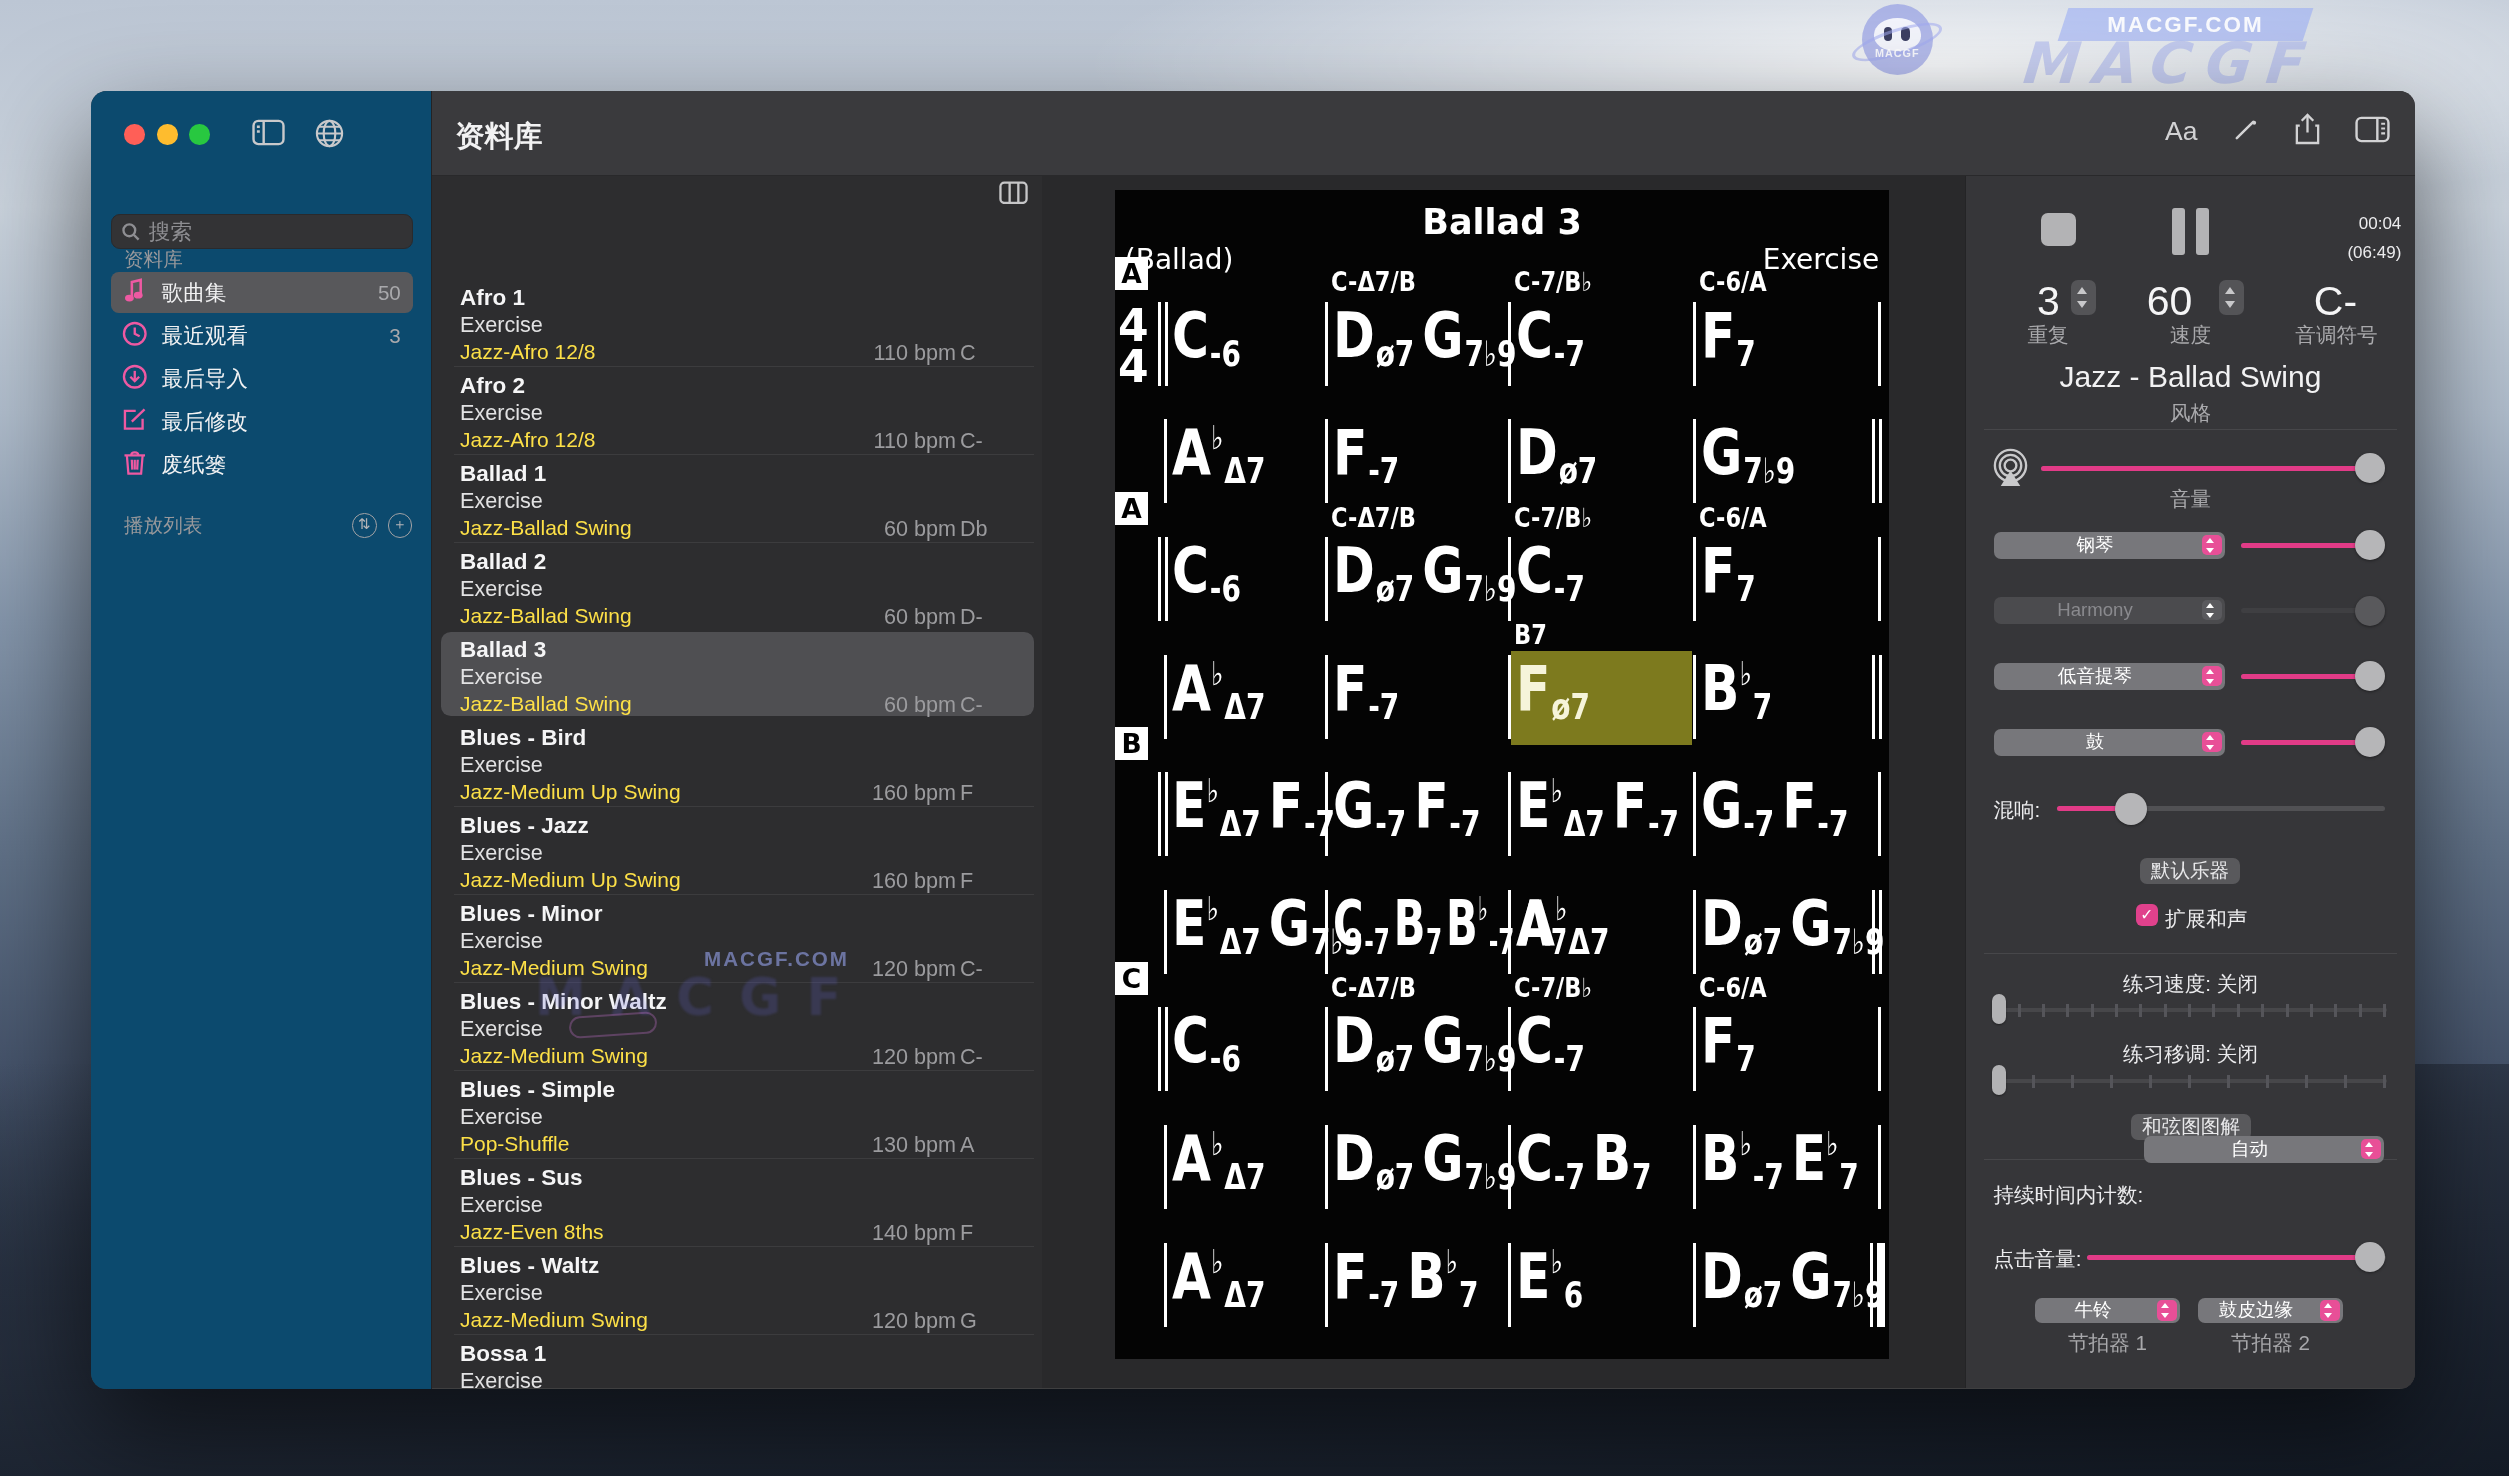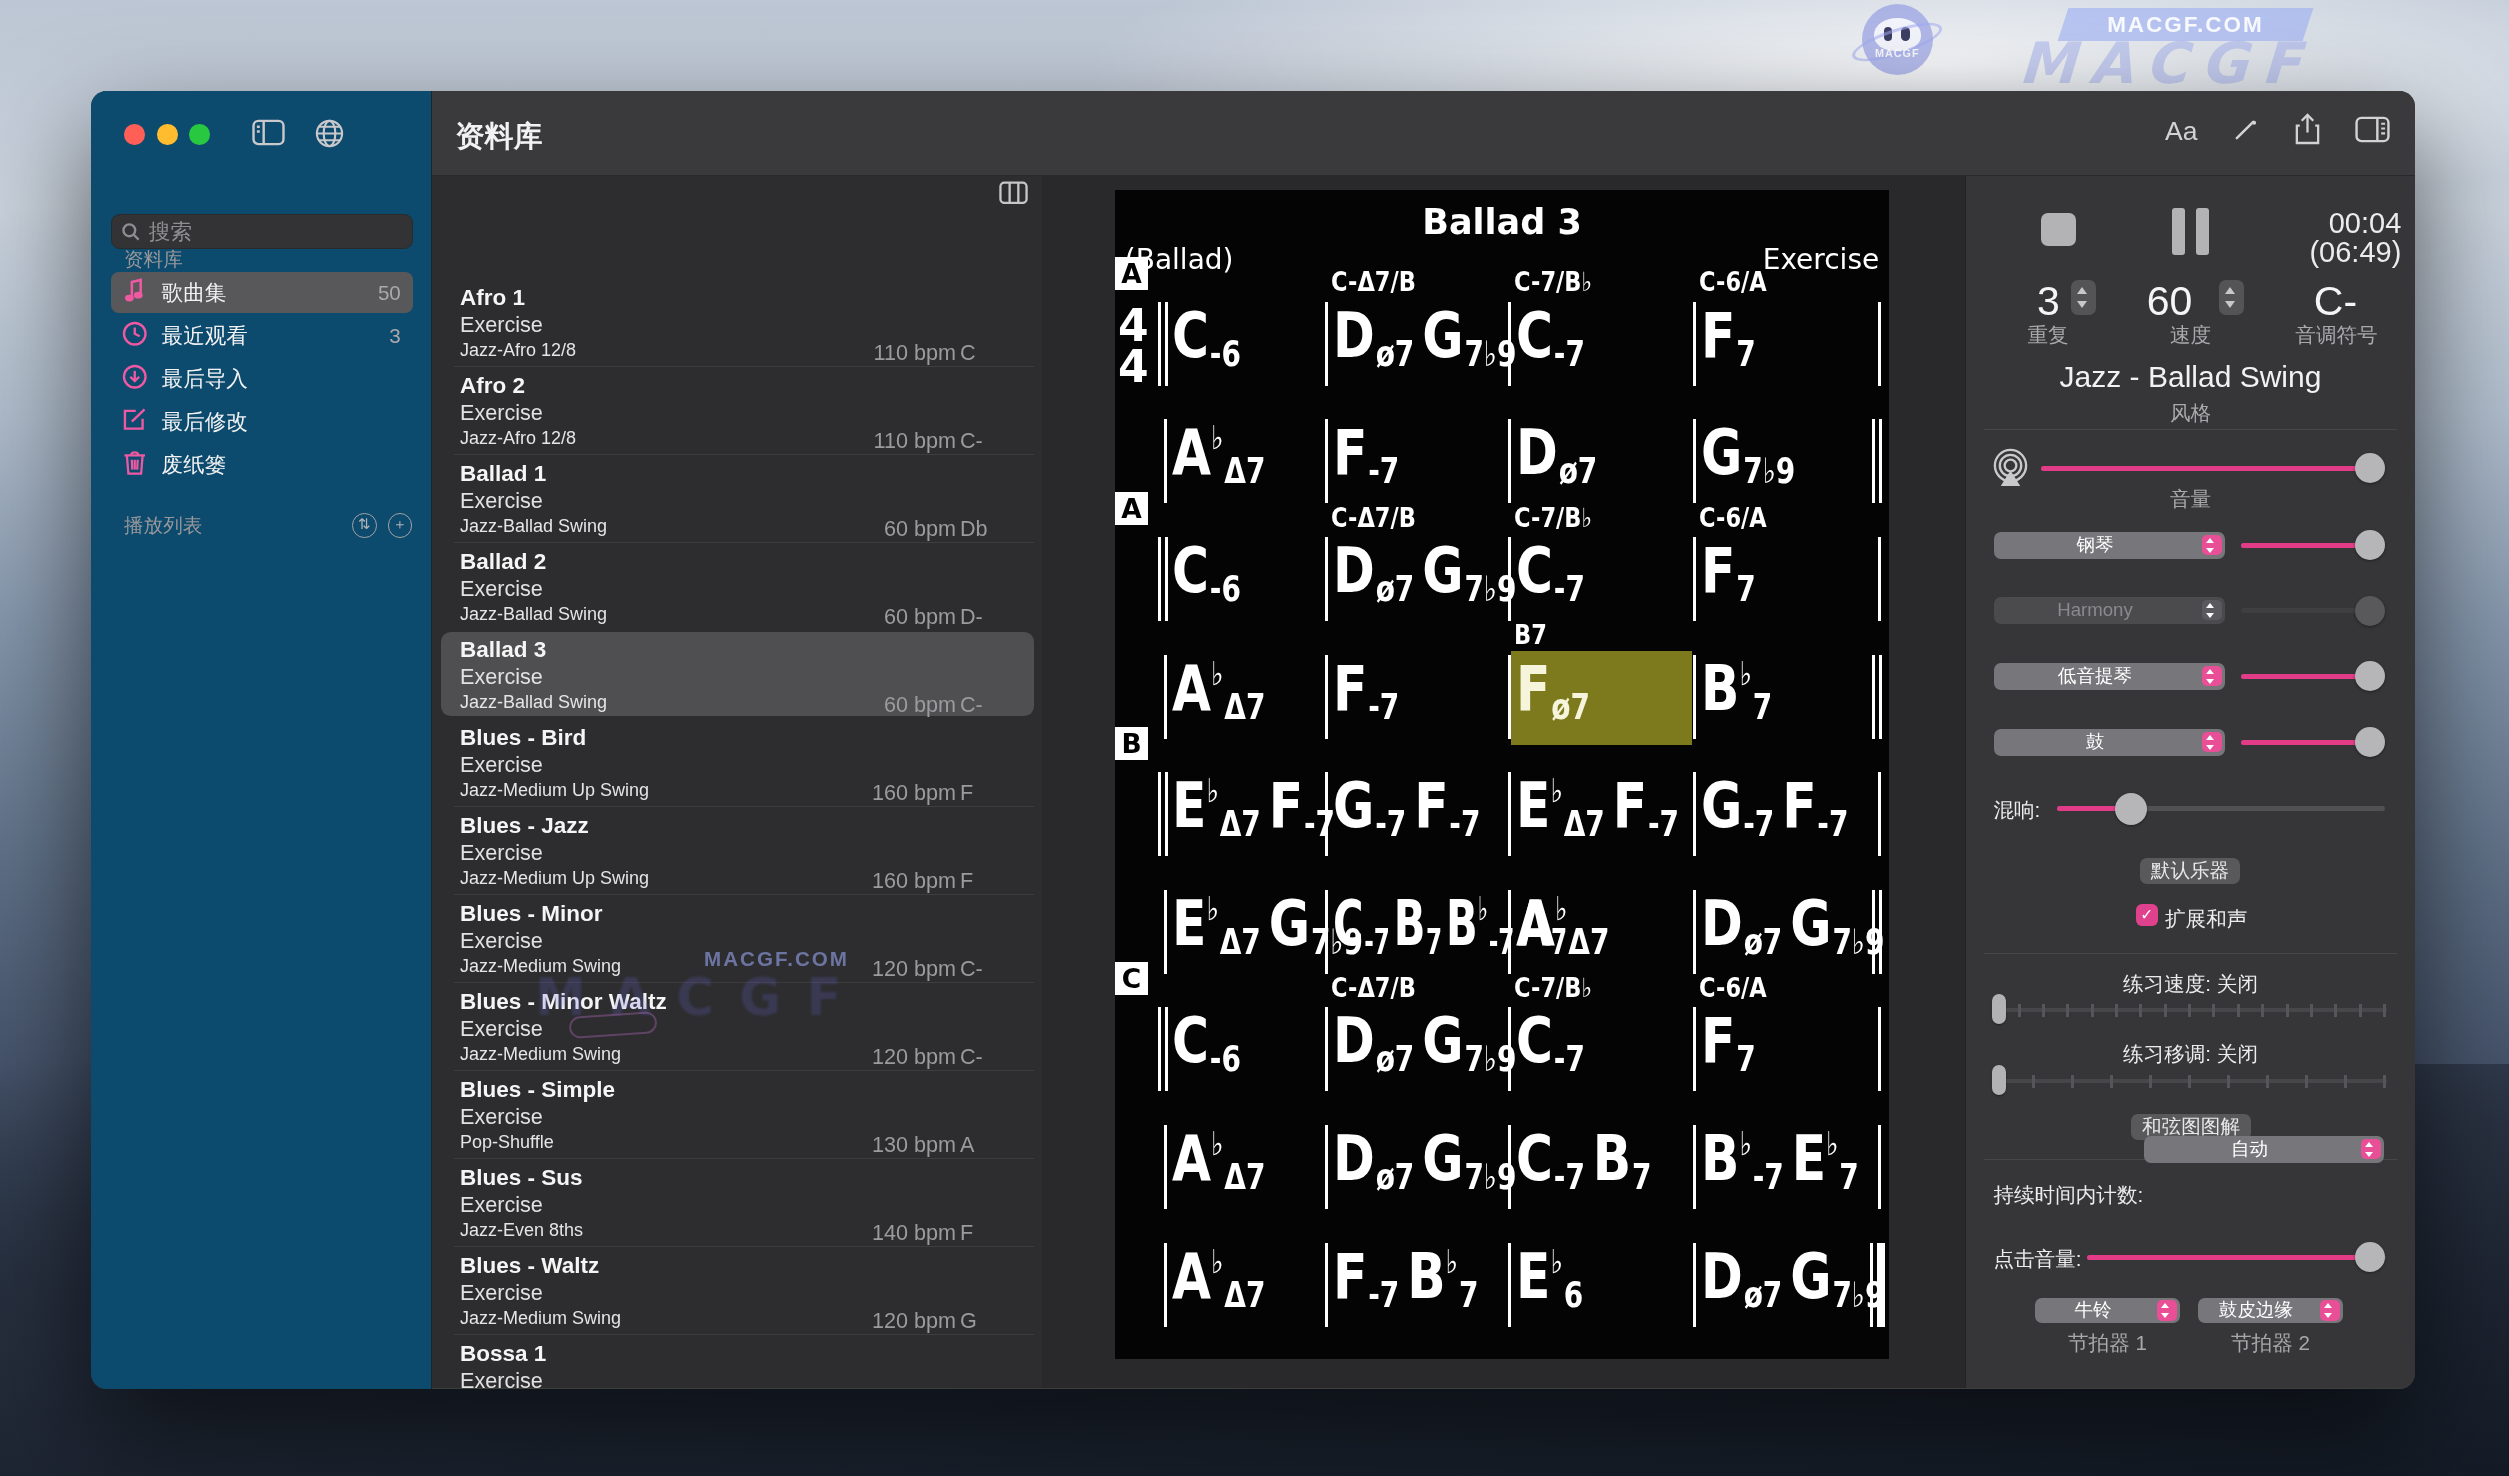--- a/index.html
+++ b/index.html
@@ -74,21 +74,21 @@
     border-top:1px solid #3a3a3c; border-bottom:1px solid #3a3a3c; }
   .list-header .vtick { position:absolute; left:0; top:4.9px; width:2px; height:25.5px; background:#5a5a5d; }
   .list-header .lb { position:absolute; left:28px; top:4.9px; font-size:21.6px; font-weight:bold; color:#f2f2f3; }
   .list-header .chev { position:absolute; right:25.5px; top:8.8px; color:#a9a9ac; }
   .song-rows { position:absolute; left:0; top:102px; width:610px; }
   .song-row { position:relative; height:88px; }
   .song-row .sep { position:absolute; left:21.6px; right:7.8px; top:0; height:1px; background:#3c3c3e; }
   .song-row.selected .hl { position:absolute; left:8.8px; right:7.8px; top:2px; bottom:2px; background:#4f4f52; border-radius:9.8px; }
   .song-row .t  { position:absolute; left:28px; top:6.9px;  font-size:22.5px; font-weight:bold; color:#f5f5f6; }
   .song-row .s  { position:absolute; left:28px; top:34px; font-size:21.6px; color:#e2e2e3; }
-  .song-row .st { position:absolute; left:28px; top:62px; font-size:18px; color:#e5e5e5; }
+  .song-row .st { position:absolute; left:28px; top:62px; font-size:21px; color:#fde047; }
   .song-row .bpm{ position:absolute; right:86px; top:62px; font-size:21.6px; color:#9b9b9e; }
   .song-row .key{ position:absolute; right:39px; top:62px; width:43px; text-align:left; font-size:21.6px; color:#9b9b9e; }
   .list-wm-small { position:absolute; left:272px; top:771px; font:bold 20.6px/23.5px "Liberation Sans",sans-serif;
     color:rgba(130,140,200,.75); letter-spacing:2px; }
   .list-wm-big { position:absolute; left:103px; top:796px; font:bold 51px/51px "DejaVu Sans",sans-serif;
     color:rgba(100,100,210,.22); letter-spacing:25.5px; filter:blur(1px); }
   .list-wm-scribble { position:absolute; left:137px; top:838px; width:88px; height:21.6px;
     border:2.9px solid rgba(210,120,220,.3); border-radius:11.8px; transform:rotate(-4deg); }
 
   
@@ -117,21 +117,21 @@
 
   
   .rightpanel { position:absolute; left:1874px; top:85px; width:450px; height:1212px; background:#363639;
     border-left:1px solid #242426; }
   .rp-divider { position:absolute; left:17.6px; right:17.6px; height:1px; background:#47474a; }
   .stop-btn { position:absolute; left:75px; top:37px; width:35px; height:33px; border-radius:6.9px; background:#b3b3b5; }
   .pause-btn { position:absolute; left:206px; top:32px; width:37px; height:47px; }
   .pause-btn i { position:absolute; top:0; width:12.7px; height:47px; border-radius:2.9px; background:#b3b3b5; }
   .pause-btn i.l{left:0;} .pause-btn i.r{right:0;}
   .time { position:absolute; right:13.7px; top:33px; width:127px; text-align:right;
-    font-size:29px; line-height:29px; color:#ececee; }
+    font-size:17px; line-height:29px; color:#ececee; }
   .bignum { position:absolute; font-size:41px; color:#f5f5f6; }
   .stepper { position:absolute; width:24.5px; height:35px; border-radius:6.9px; background:#545457; }
   .stepper i { position:absolute; left:5.9px; width:0; height:0; border-left:5.9px solid transparent; border-right:5.9px solid transparent; }
   .stepper i.up { top:6.9px; border-bottom:7.8px solid #c8c8ca; }
   .stepper i.dn { bottom:6.9px; border-top:7.8px solid #c8c8ca; }
   .rp-lab { position:absolute; font-size:20.6px; color:#a9a9ac; text-align:center; }
   .style-name { position:absolute; left:0; top:184px; width:100%; text-align:center; font-size:30px; color:#f2f2f3; }
   .style-lab { position:absolute; left:0; top:223px; width:100%; text-align:center; font-size:20.6px; color:#a9a9ac; }
   .track { position:absolute; height:4.9px; border-radius:2.9px; background:#515154; }
   .track .fill { position:absolute; left:0; top:0; height:4.9px; border-radius:2.9px; background:#e23b87; }

